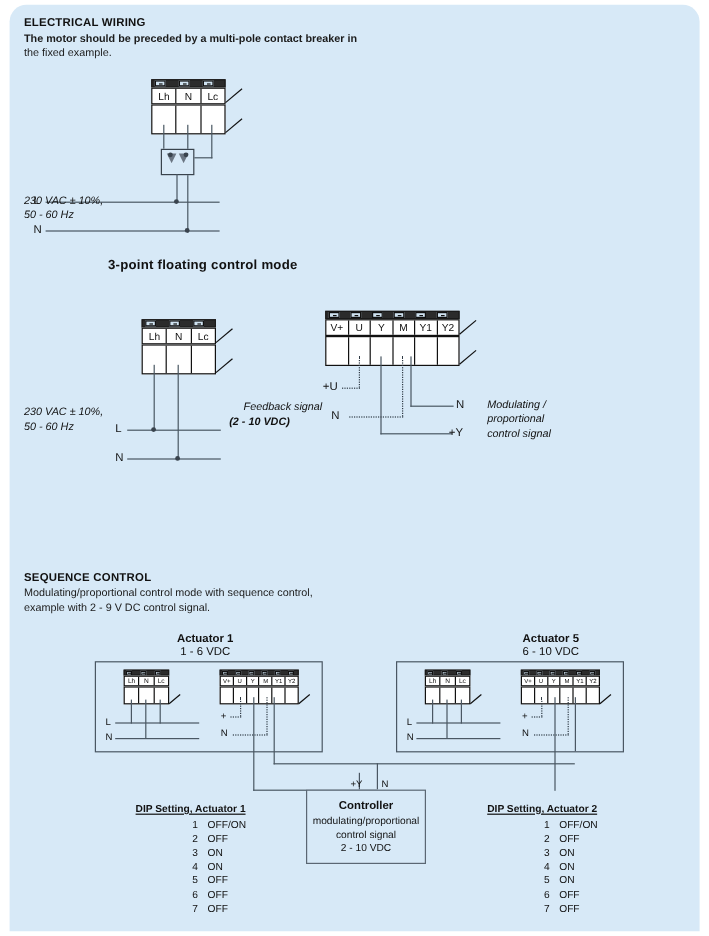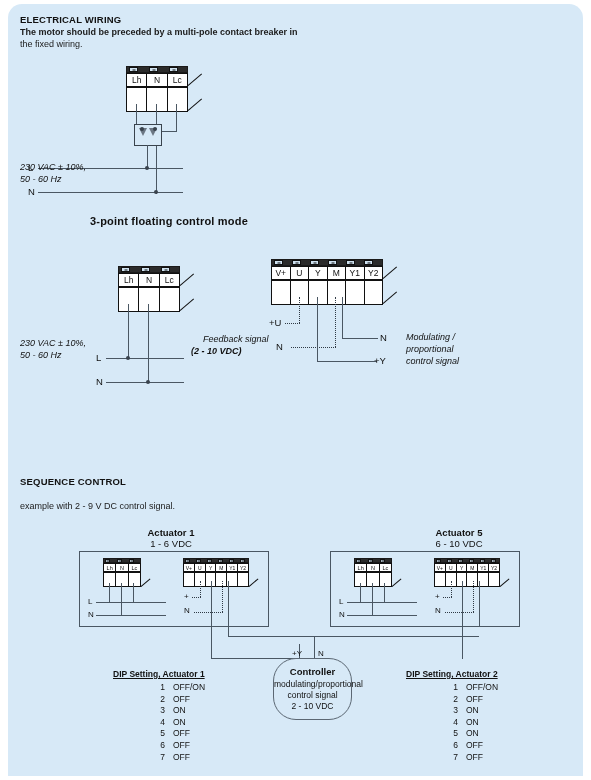--- a/index.html
+++ b/index.html
@@ -50,21 +50,21 @@
   .dotlinev{position:absolute;border-left:1.4px dotted #2f3a45;}
   .swbox{position:absolute;border:1.4px solid #39434d;box-sizing:border-box;background:#d7e9f7;}
 </style>
 </head>
 <body>
 
 <div id="panel">
 
   <div class="abs sec-title" style="left:12px;top:10px;">ELECTRICAL WIRING</div>
   <div class="abs sec-body" style="left:12px;top:23px;font-weight:bold;">The motor should be preceded by a multi-pole contact breaker in</div>
-  <div class="abs sec-body" style="left:12px;top:35px;">the fixed wiring.</div>
+  <div class="abs sec-body" style="left:12px;top:35px;">the fixed example.</div>
 
   <div class="tb" style="left:118px;top:62px;width:62px;height:48px;">
     <div class="cap" style="width:62px;"></div>
     <div class="capcell" style="left:3px;"></div>
     <div class="capcell" style="left:23px;"></div>
     <div class="capcell" style="left:43px;"></div>
     <div class="lblrow" style="top:7px;width:62px;height:14px;">
       <span>Lh</span>
       <span>N</span>
       <span>Lc</span>
@@ -180,20 +180,21 @@
   <div class="wire wv abs" style="left:309px;top:293px;height:65px;"></div>
   <div class="wire wh abs" style="left:309px;top:357px;width:60px;"></div>
   <div class="abs tlabel" style="left:366px;top:351px;">+Y</div>
 
   <div class="abs ital" style="left:398px;top:328px;">Modulating /</div>
   <div class="abs ital" style="left:398px;top:340px;">proportional</div>
   <div class="abs ital" style="left:398px;top:352px;">control signal</div>
 
 
   <div class="abs sec-title" style="left:12px;top:472px;">SEQUENCE CONTROL</div>
+  <div class="abs sec-body" style="left:12px;top:485px;">Modulating/proportional control mode with sequence control,</div>
   <div class="abs sec-body" style="left:12px;top:497px;">example with 2 - 9 V DC control signal.</div>
 
   <div class="abs act-title" style="left:108px;top:523px;width:110px;">Actuator 1</div>
   <div class="abs act-sub" style="left:108px;top:534px;width:110px;">1 - 6 VDC</div>
   <div class="box" style="left:71px;top:547px;width:190px;height:76px;"></div>
 
   <div class="tb" style="left:95px;top:554px;width:38px;height:30px;">
     <div class="cap" style="width:38px;height:5px;"></div>
     <div class="capcell" style="left:2px;top:0.5px;width:5px;height:4px;"></div>
     <div class="capcell" style="left:14px;top:0.5px;width:5px;height:4px;"></div>
@@ -319,21 +320,21 @@
 
   <div class="wire wh abs" style="left:220px;top:632px;width:251px;"></div>
   <div class="wire wv abs" style="left:306px;top:632px;height:22px;"></div>
   <div class="wire wh abs" style="left:203px;top:654px;width:103px;"></div>
   <div class="wire wv abs" style="left:291px;top:640px;height:14px;"></div>
   <div class="wire wh abs" style="left:291px;top:640px;width:0px;"></div>
 
   <div class="abs small-lbl" style="left:284px;top:645px;">+Y</div>
   <div class="abs small-lbl" style="left:310px;top:645px;">N</div>
 
-  <div class="ctrlbox" style="left:265px;top:654px;width:79px;height:62px;border-radius:23px;">
+  <div class="ctrlbox" style="left:247px;top:654px;width:100px;height:62px;">
     <div class="ctrl-t" style="margin-top:7px;">Controller</div>
     <div class="ctrl-s" style="margin-top:2px;">modulating/proportional</div>
     <div class="ctrl-s">control signal</div>
     <div class="ctrl-s">2 - 10 VDC</div>
   </div>
 
   <div class="abs dip-head" style="left:105px;top:665px;">DIP Setting, Actuator 1</div>
   <div class="abs" style="left:105px;top:678px;width:130px;">
     <div class="dip-row"><span style="display:inline-block;width:52px;text-align:right;">1</span><span style="display:inline-block;width:8px;"></span><span>OFF/ON</span></div>
     <div class="dip-row"><span style="display:inline-block;width:52px;text-align:right;">2</span><span style="display:inline-block;width:8px;"></span><span>OFF</span></div>

